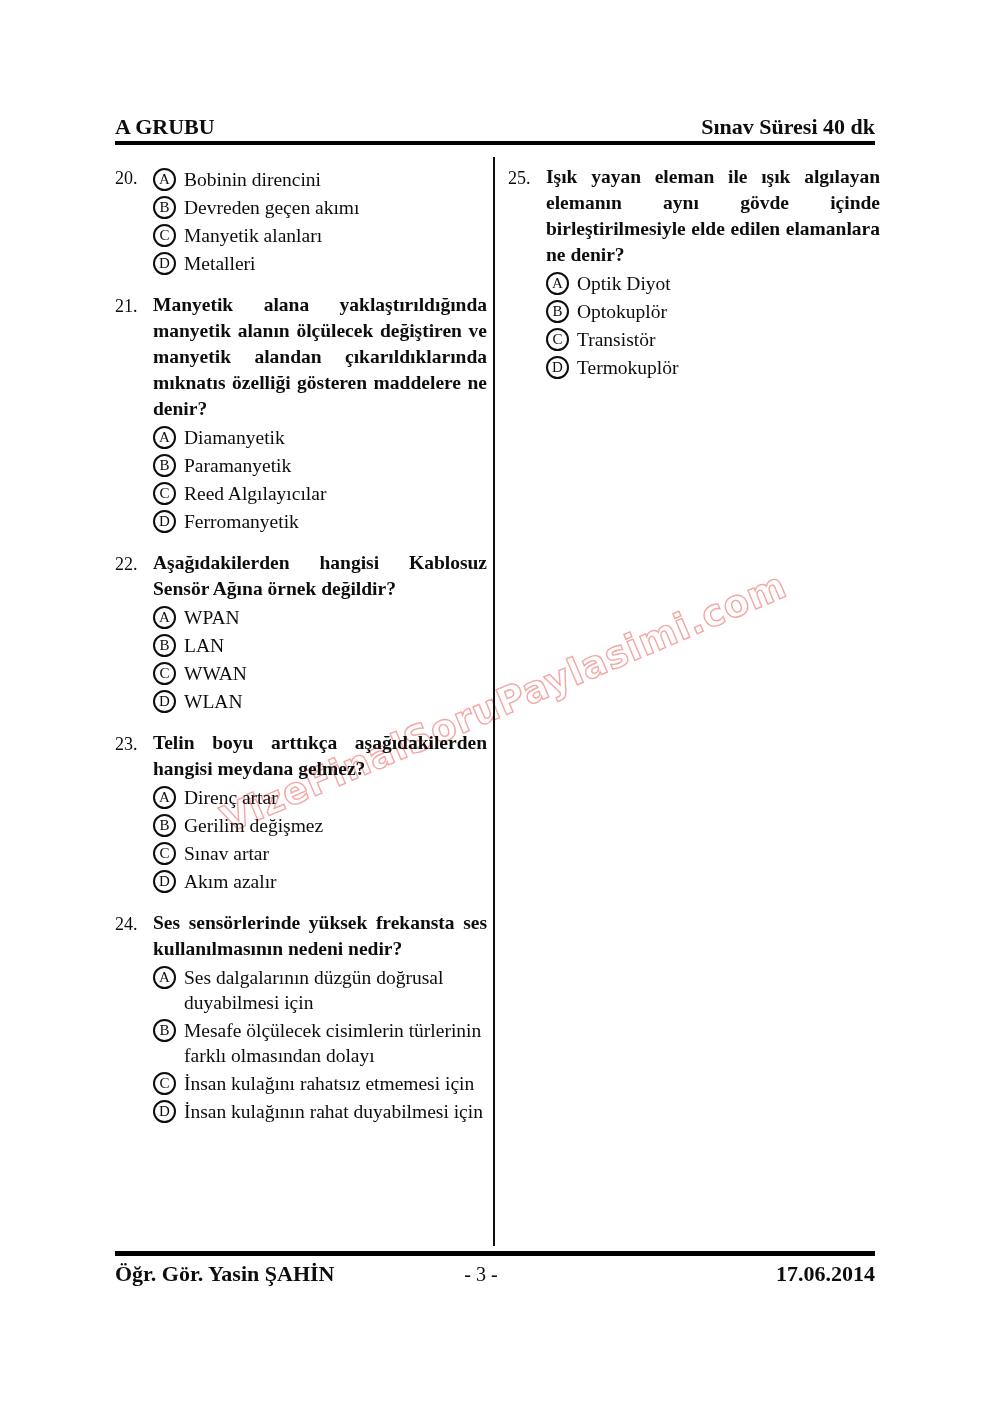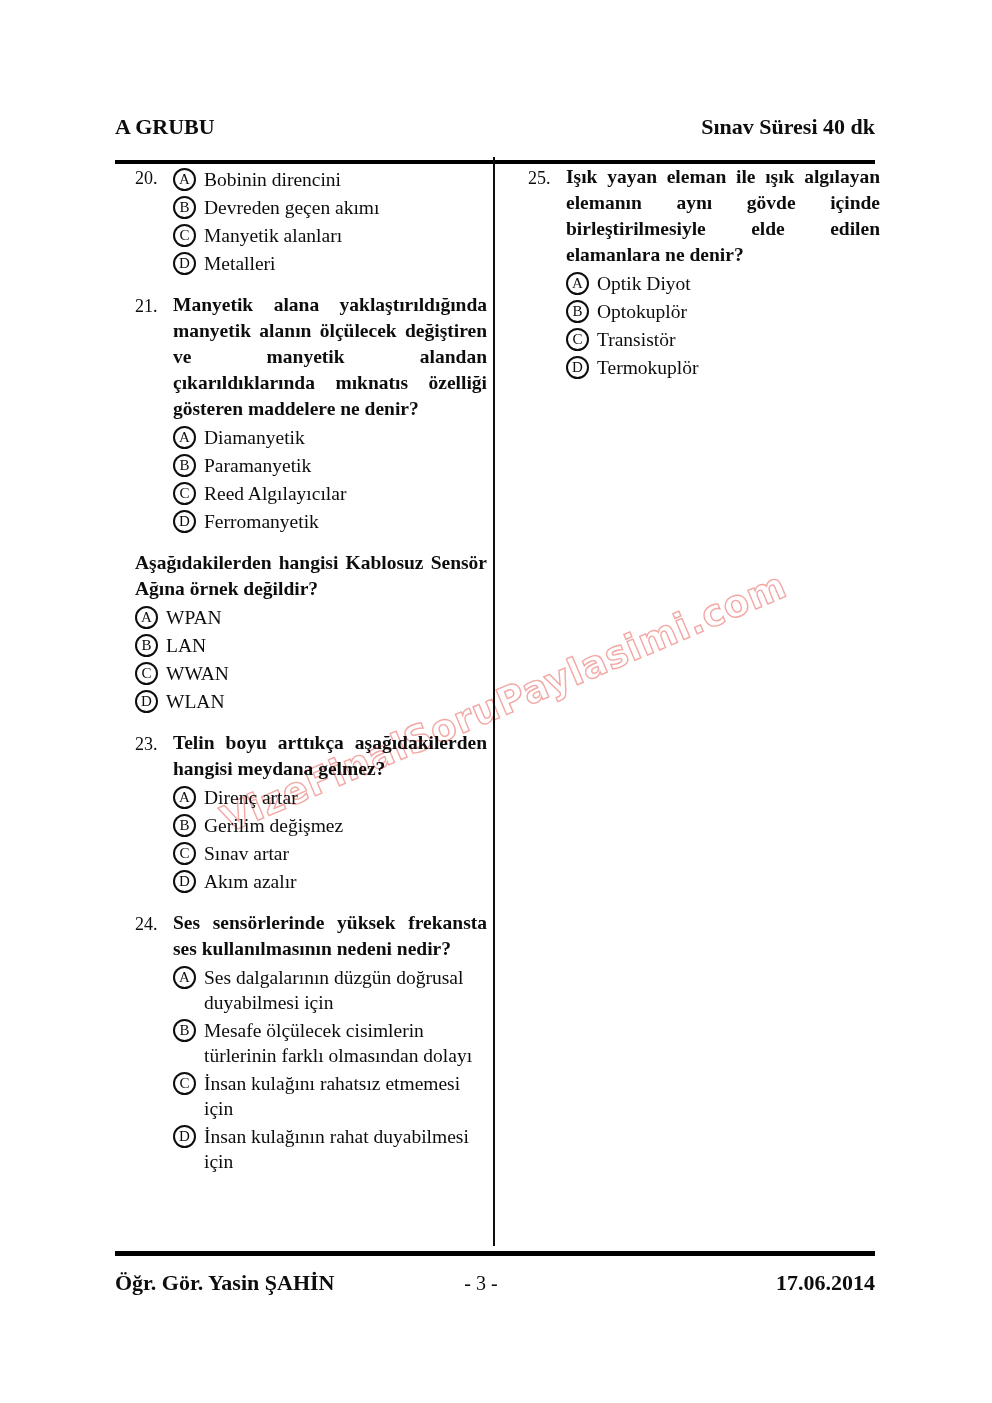--- a/index.html
+++ b/index.html
@@ -17,41 +17,41 @@
   
   .header {
     position: absolute;
     left: 115px;
     top: 114px;
     width: 760px;
     display: flex;
     justify-content: space-between;
     align-items: flex-end;
     border-bottom: 4px solid #000;
-    padding-bottom: 20px;
+    padding-bottom: 1px;
     font-weight: bold;
     font-size: 22px;
   }
 
   
   .divider {
     position: absolute;
     left: 493px;
     top: 157px;
     width: 2px;
     height: 1089px;
     background: #0d0d0d;
   }
 
   
   .col { position: absolute; top: 164px; }
   .col-left  { left: 115px; width: 372px; }
   .col-right { left: 508px; width: 372px; }
 
-  .question { display: flex; margin-bottom: 16px; margin-left: 20px; }
+  .question { display: flex; margin-bottom: 16px; }
   .q-num {
     flex: 0 0 38px;
     width: 38px;
     font-size: 18px;
     line-height: 26px;
     padding-top: 1px;
   }
   .q-body { flex: 1 1 auto; min-width: 0; }
   .q-text {
     font-weight: bold;
@@ -101,21 +101,21 @@
     stroke-width: 1.4px;
   }
 
   
   .footer {
     position: absolute;
     left: 115px;
     top: 1251px;
     width: 760px;
     border-top: 5px solid #000;
-    padding-top: 14px;
+    padding-top: 5px;
     display: grid;
     grid-template-columns: 1fr auto 1fr;
     align-items: baseline;
     font-size: 22px;
   }
   .footer .author  { justify-self: start; font-weight: bold; }
   .footer .pagenum { justify-self: center; font-size: 20px; transform: translateX(-14px); }
   .footer .date    { justify-self: end; font-weight: bold; }
 </style>
 </head>
@@ -194,20 +194,21 @@
           <div class="option">
             <span class="circle">
                 <span>D</span>
               </span>
             <span class="opt-text">Ferromanyetik</span>
           </div>
         </div>
       </div>
       </div>
       <div class="question">
+      <div class="q-num">22.</div>
       <div class="q-body">
         <div class="q-text">Aşağıdakilerden hangisi Kablosuz Sensör Ağına örnek değildir?</div>
         <div class="options">
 
           <div class="option">
             <span class="circle">
                 <span>A</span>
               </span>
             <span class="opt-text">WPAN</span>
           </div>

